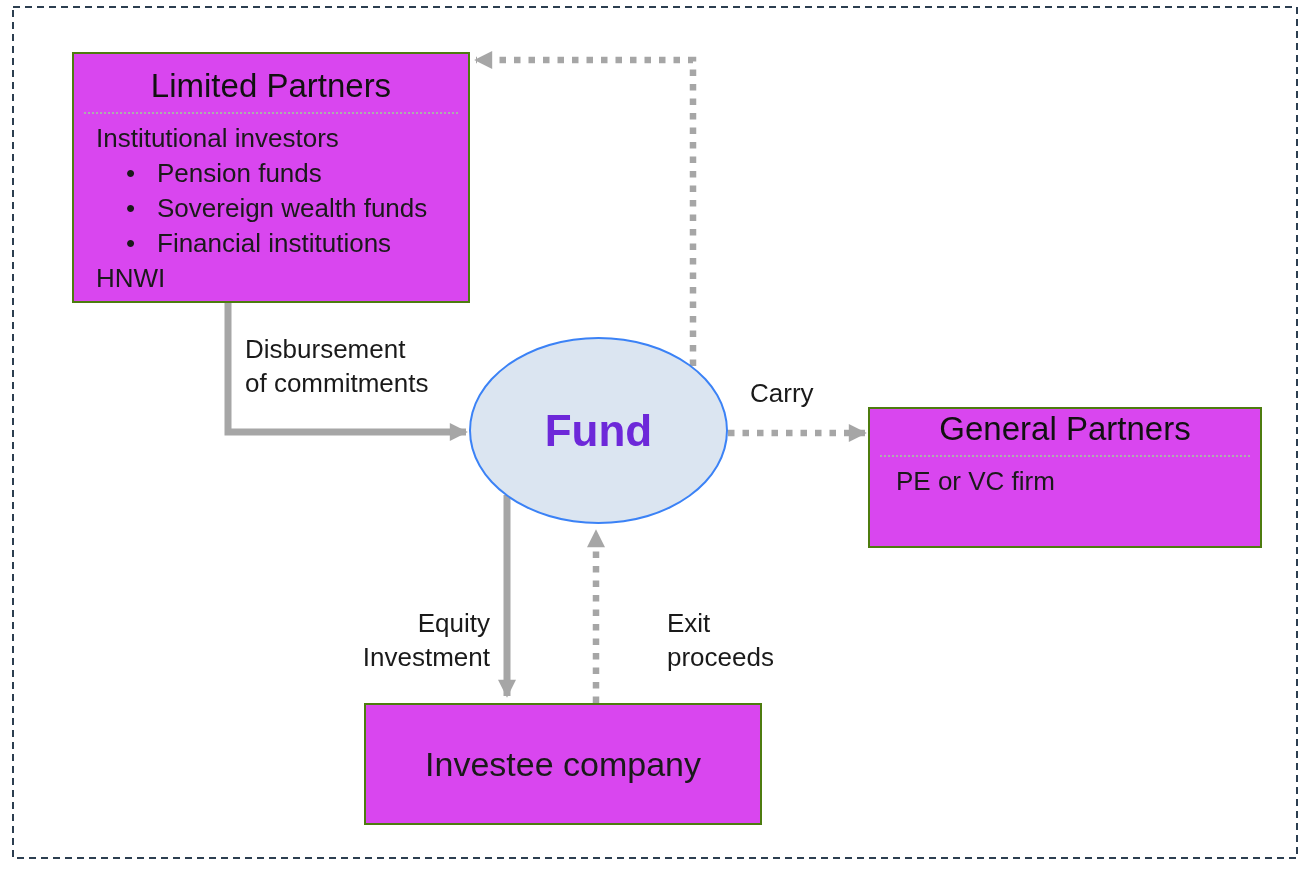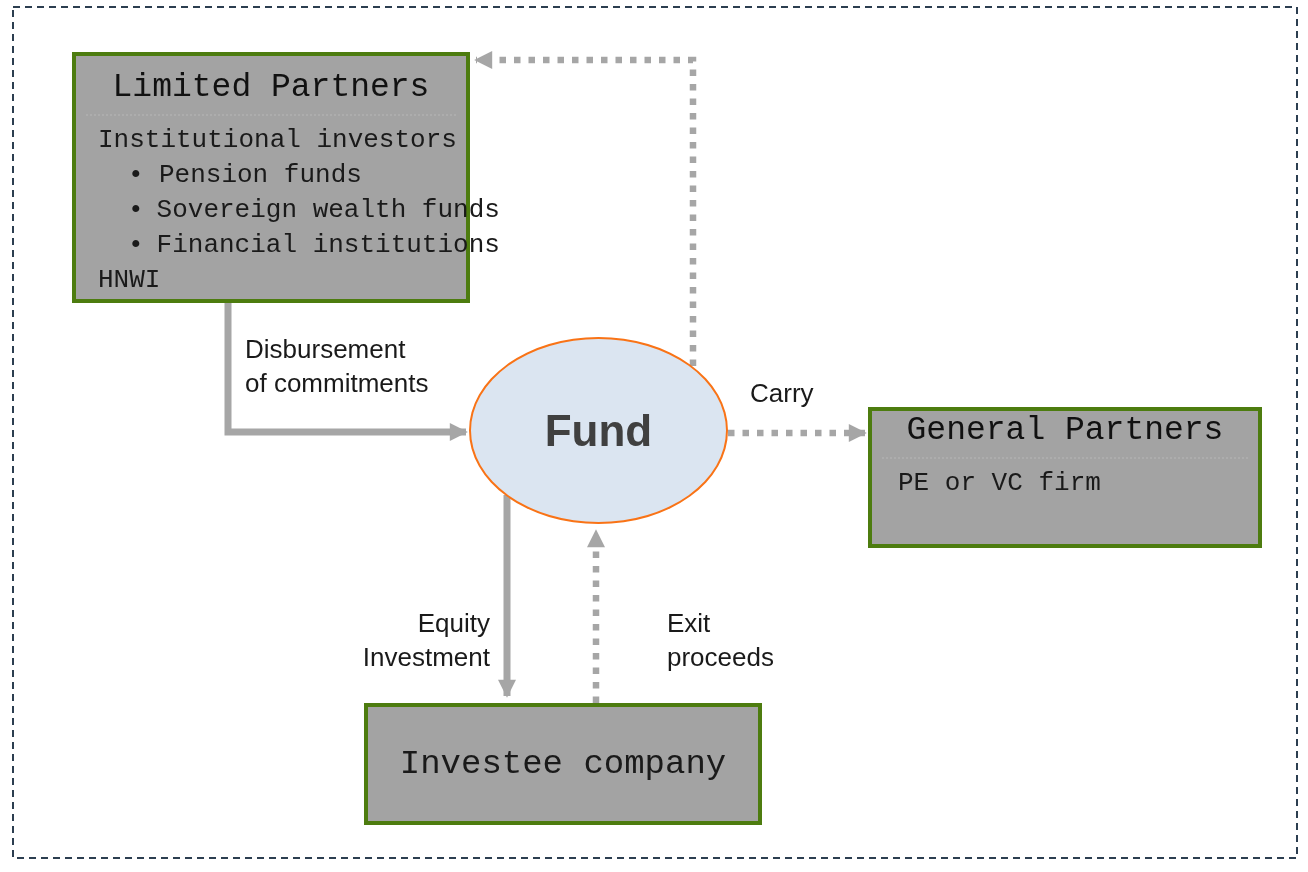--- a/index.html
+++ b/index.html
@@ -12,24 +12,23 @@
     color: #1a1a1a;
     overflow: hidden;
   }
   .layer {
     position: absolute;
     left: 0; top: 0;
     width: 1308px; height: 872px;
   }
   .node {
     position: absolute;
-    background: #a3a3a3;
-    border: 4px solid #4d7c0f;
+    background: #d946ef;
+    border: 2px solid #4d7c0f;
     box-sizing: border-box;
-    font-family: Liberation Mono, monospace;
   }
   .node-title {
     text-align: center;
     font-size: 33px;
     line-height: 40px;
     color: #111111;
   }
   .divider {
     border: 0;
     border-top: 2px dotted #adadad;
@@ -54,27 +53,27 @@
   #gp-box .body-line { padding-left: 26px; }
   #inv-box {
     left: 364px; top: 703px; width: 398px; height: 122px;
     display: flex; align-items: center; justify-content: center;
     font-size: 34px;
   }
   #fund-node {
     position: absolute;
     left: 469px; top: 337px; width: 259px; height: 187px;
     background: #dbe5f1;
-    border: 2px solid #f97316;
+    border: 2px solid #3b82f6;
     border-radius: 50%;
     box-sizing: border-box;
     display: flex; align-items: center; justify-content: center;
     font-size: 44px;
     font-weight: bold;
-    color: #404040;
+    color: #6d28d9;
     text-align: right;
   }
   .edge-label {
     position: absolute;
     font-size: 26px;
     line-height: 34px;
     white-space: nowrap;
   }
   .edge-label span { display: block; }
   #lbl-distribution { left: 508px; top: 84px; }

